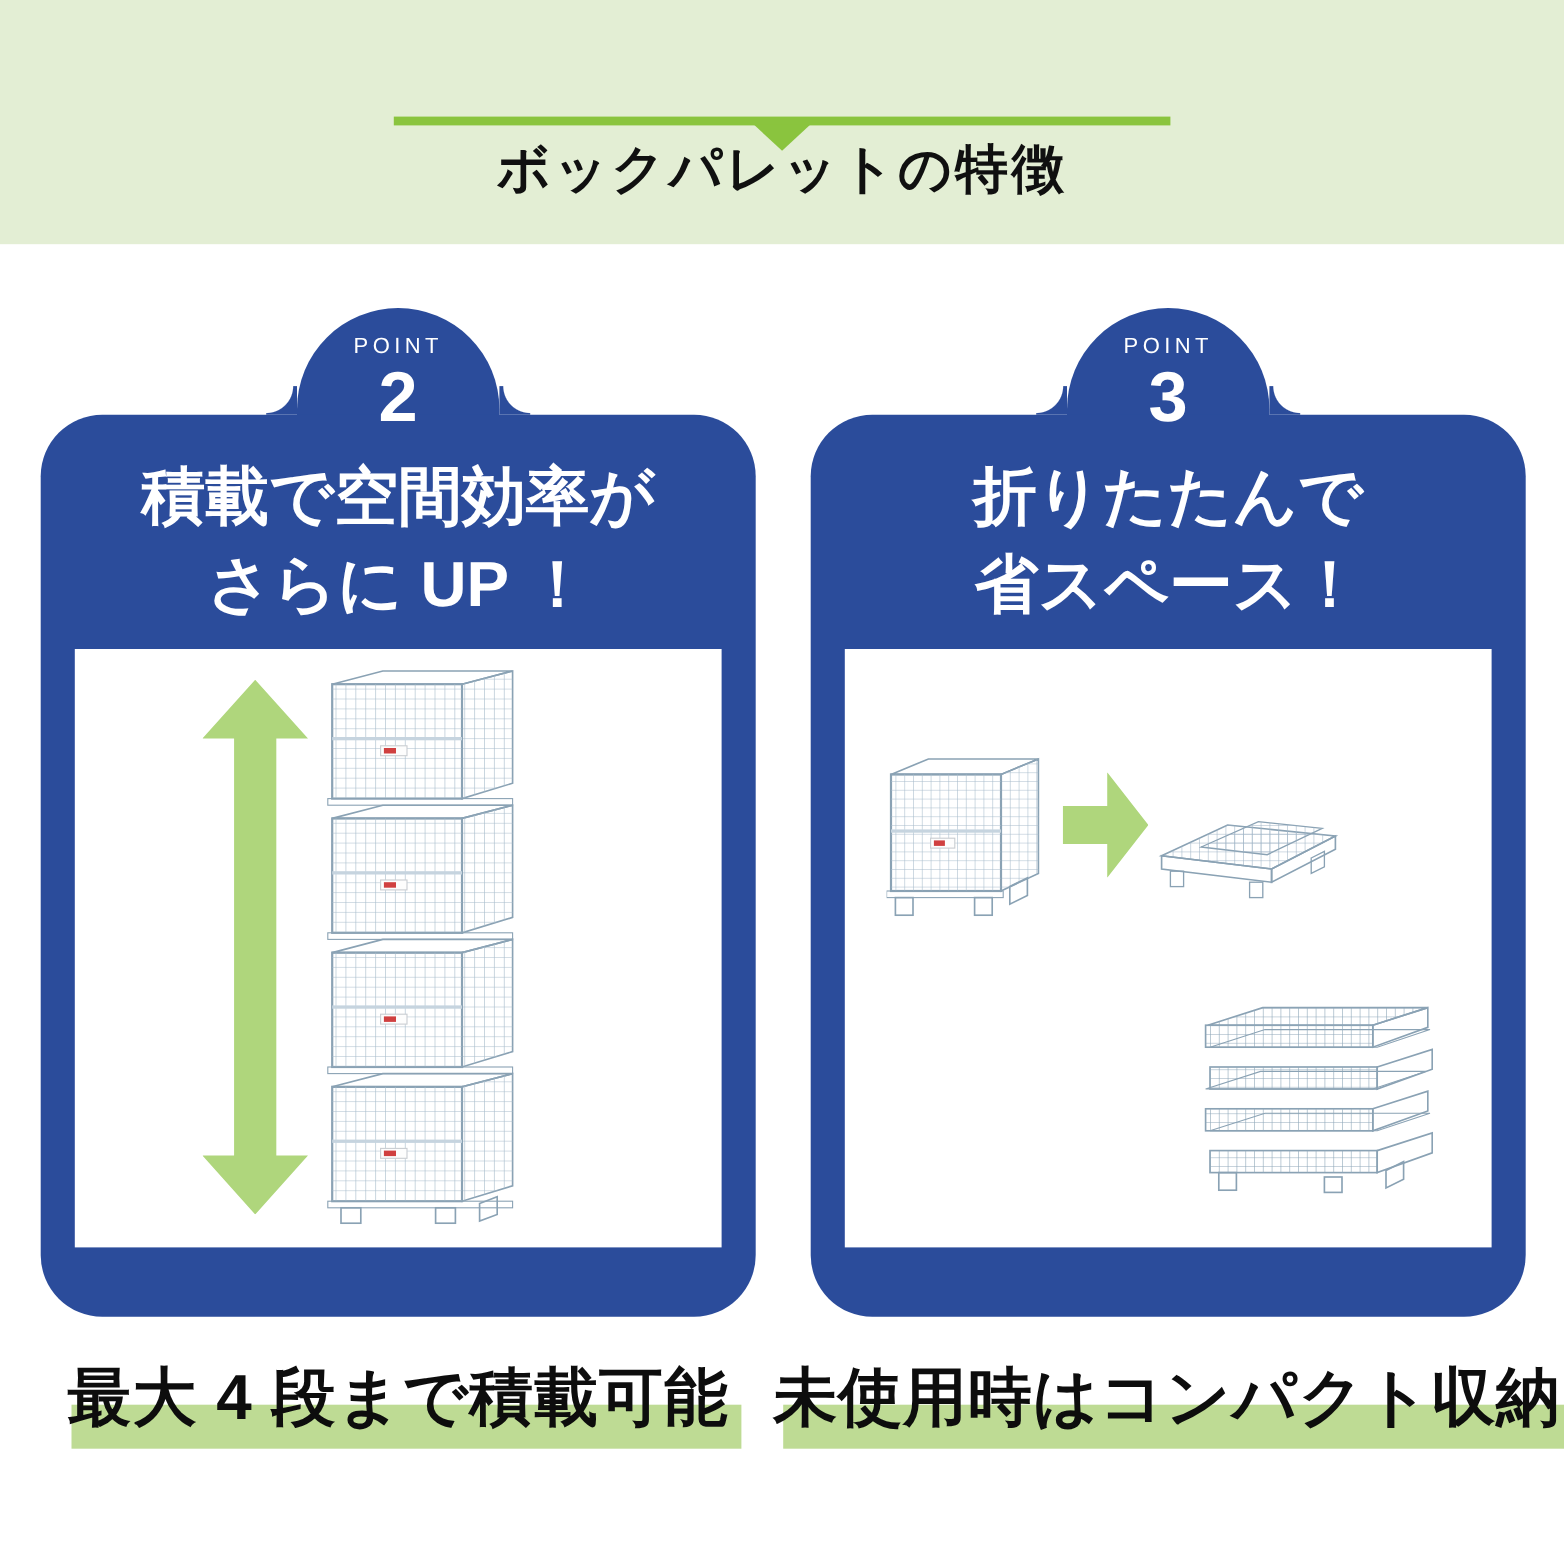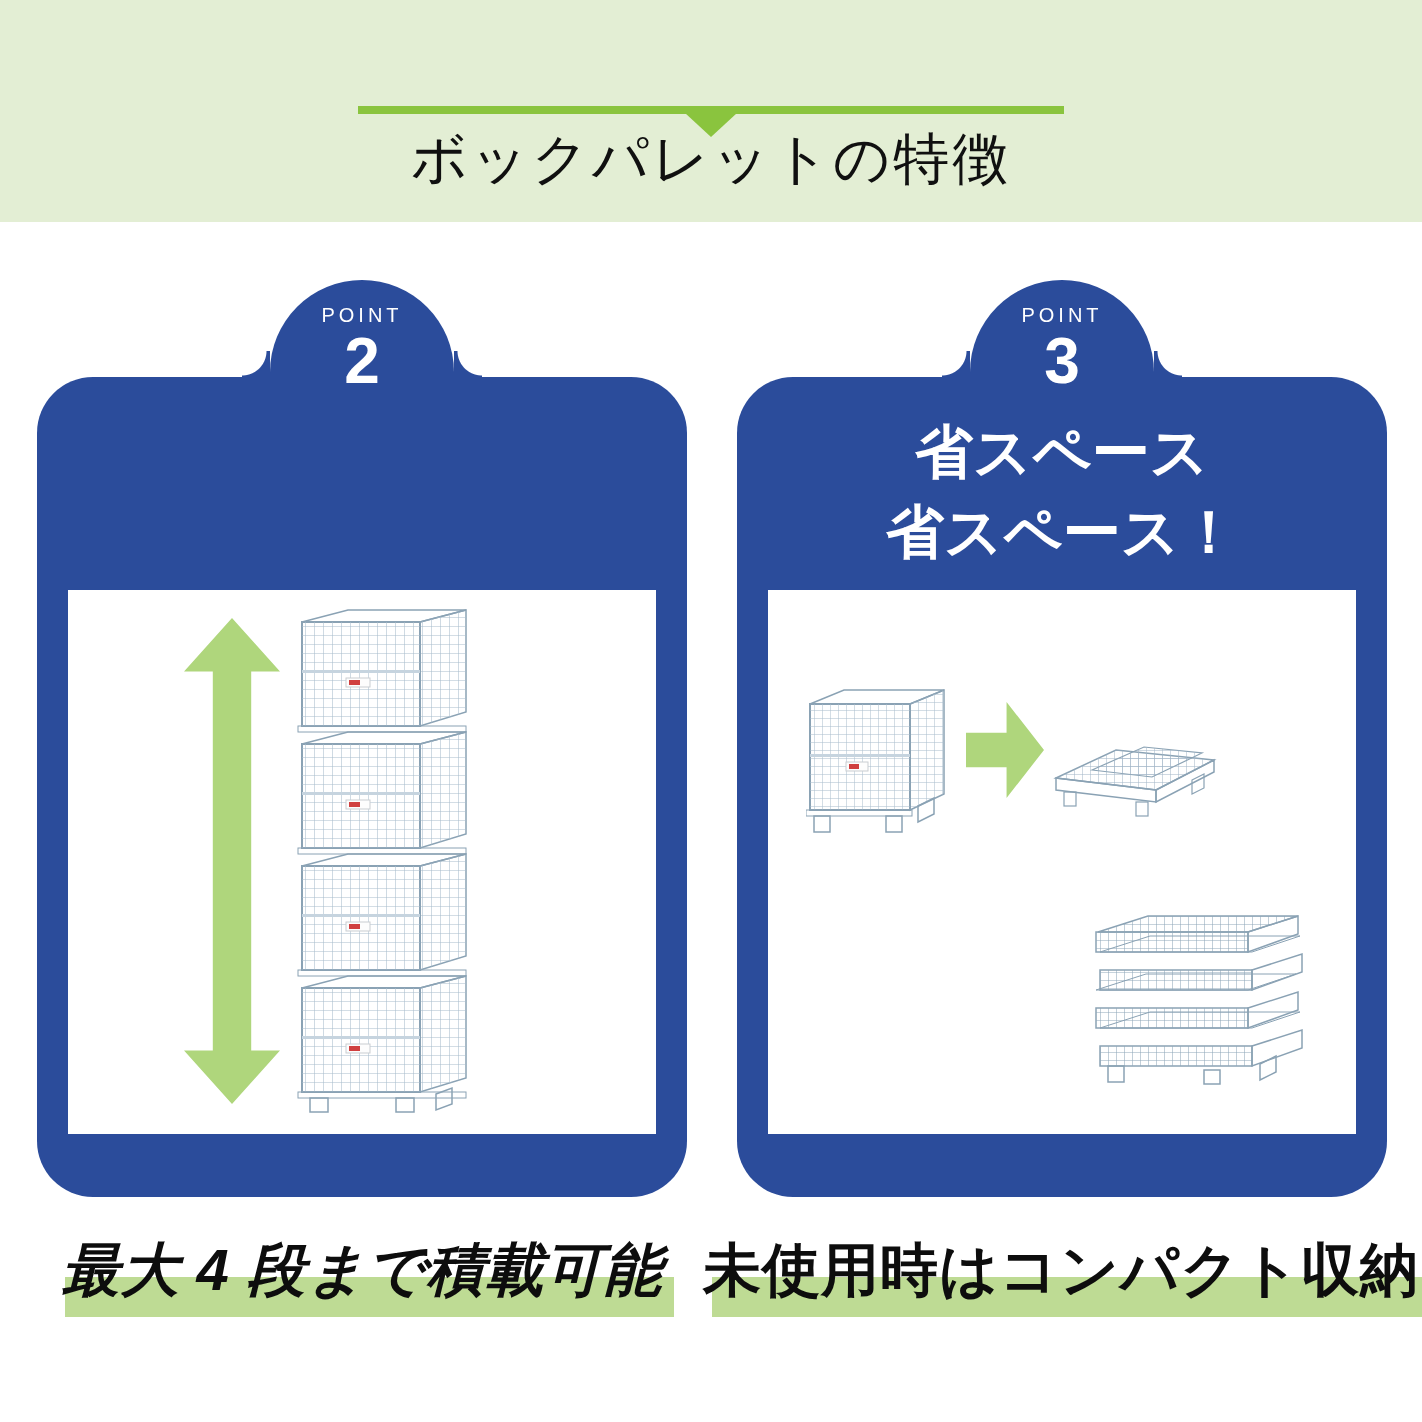--- a/index.html
+++ b/index.html
@@ -17,21 +17,21 @@
 
   
   .header-band{position:absolute;left:0;top:0;width:1422px;height:222px;background:var(--header-bg);}
   .subtitle{position:absolute;left:0;top:50px;width:1422px;text-align:center;
     font-size:34px;font-weight:500;color:var(--subtitle-gray);letter-spacing:2px;}
   .green-line{position:absolute;left:358px;top:106px;width:706px;height:8px;background:var(--accent-green);}
   .v-notch{position:absolute;left:685px;top:113px;width:0;height:0;
     border-left:26px solid transparent;border-right:26px solid transparent;
     border-top:24px solid var(--accent-green);}
   .main-title{position:absolute;left:0;top:122px;width:1422px;text-align:center;
-    font-size:56px;font-weight:400;color:var(--title-black);letter-spacing:3px;}
+    font-size:48px;font-weight:700;color:var(--title-black);letter-spacing:3px;}
 
   
   .panel{position:absolute;top:280px;width:650px;height:917px;}
   .panel.left{left:37px;}
   .panel.right{left:737px;}
   .dome{position:absolute;left:calc(50% - 92px);top:0;width:184px;height:98px;
     background:var(--panel-blue);border-radius:92px 92px 0 0;}
   .flare-l{position:absolute;left:calc(50% - 120px);top:71px;width:28px;height:26px;
     background:radial-gradient(circle 26px at 0 0,transparent 0 24px,var(--panel-blue) 25px);}
   .flare-r{position:absolute;left:calc(50% + 92px);top:71px;width:28px;height:26px;
@@ -57,21 +57,21 @@
     clip-path:polygon(0 32%,52% 32%,52% 0,100% 50%,52% 100%,52% 68%,0 68%);}
   .folded-flat{position:absolute;left:282px;top:152px;width:170px;height:98px;}
   .folded-pile{position:absolute;left:316px;top:318px;width:226px;height:198px;}
 
   
   .caption-bar{position:absolute;top:1277px;height:40px;background:var(--highlight-green);z-index:1;}
   .caption-bar.left{left:65px;width:609px;}
   .caption-bar.right{left:712px;width:710px;}
   .caption-text{position:absolute;top:1232px;z-index:2;text-align:center;
     font-size:58px;font-weight:800;color:#0D0D0D;letter-spacing:1px;white-space:nowrap;}
-  .caption-text.left{left:37px;width:650px;font-style:italic;}
+  .caption-text.left{left:37px;width:650px;}
   .caption-text.right{left:700px;width:722px;}
 
   svg .frame{stroke:#8AA2B4;fill:none;}
 </style>
 </head>
 <body>
 
 <div class="canvas">
 
   <div class="header-band"></div>
@@ -79,20 +79,24 @@
   <div class="v-notch"></div>
   <div class="main-title">ボックパレットの特徴</div>
 
   <div class="panel left">
     <div class="dome"></div>
     <div class="flare-l"></div>
     <div class="flare-r"></div>
     <div class="panel-body"></div>
     <div class="point-label">POINT</div>
     <div class="point-number">2</div>
+    <div class="panel-heading">
+      <div>積載で空間効率が</div>
+      <div>さらに UP ！</div>
+    </div>
     <div class="white-box">
       <div class="height-arrow"></div>
       <svg class="stacked-cages" viewBox="0 0 178 510" xmlns="http://www.w3.org/2000/svg">
         <defs>
           <pattern id="meshA" width="9" height="9" patternUnits="userSpaceOnUse">
             <path d="M9 0H0V9" fill="none" stroke="#A7BCCB" stroke-width="1.1"></path>
           </pattern>
         </defs>
         <g transform="translate(0,2)">
           <polygon points="6,14 52,2 170,2 124,14" fill="#F2F7FA" class="frame" stroke-width="1.5"></polygon>
@@ -146,21 +150,21 @@
   </div>
 
   <div class="panel right">
     <div class="dome"></div>
     <div class="flare-l"></div>
     <div class="flare-r"></div>
     <div class="panel-body"></div>
     <div class="point-label">POINT</div>
     <div class="point-number">3</div>
     <div class="panel-heading">
-      <div>省スペース</div>
+      <div>折りたたんで</div>
       <div>省スペース！</div>
     </div>
     <div class="white-box">
       <svg class="cage-single" viewBox="0 0 144 160" xmlns="http://www.w3.org/2000/svg">
         <defs>
           <pattern id="meshB" width="8" height="8" patternUnits="userSpaceOnUse">
             <path d="M8 0H0V8" fill="none" stroke="#A7BCCB" stroke-width="1"></path>
           </pattern>
         </defs>
         <polygon points="4,26 38,12 138,12 104,26" fill="#F2F7FA" class="frame" stroke-width="1.5"></polygon>

